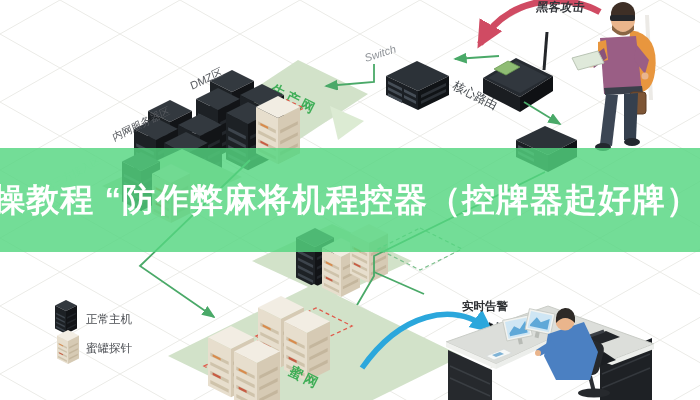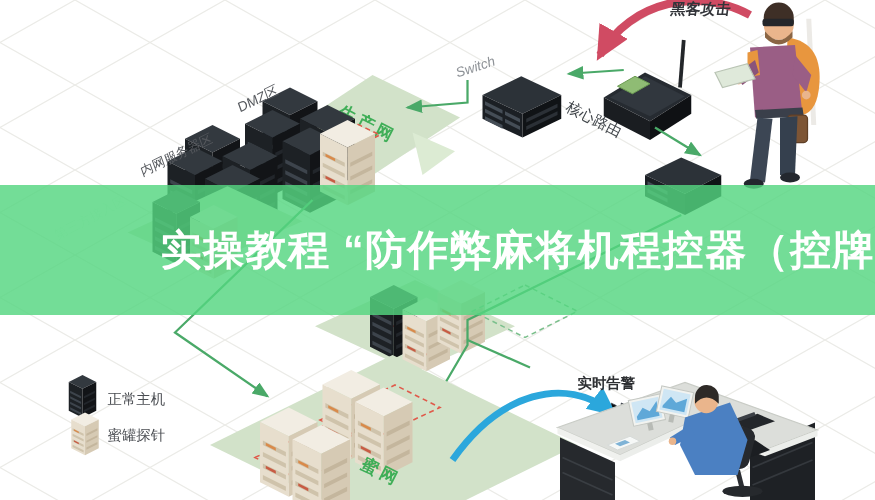--- a/index.html
+++ b/index.html
@@ -243,15 +243,16 @@
       <path d="M552,340 L536,350 L540,356 L556,348 Z" fill="#4b80c2"></path>
       <circle cx="538" cy="353" r="3" fill="#eab58c"></circle>
       <circle cx="565" cy="321" r="9.5" fill="#eab58c"></circle>
       <path d="M556,318 A9.5,9.5 0 0 1 575,317 L575,323 Q565,313 556,323 Z" fill="#2e2a27"></path>
     </g>
   </g>
 </svg>
 
 <div class="banner">
   <div class="banner-line">实操教程 “防作弊麻将机程控器（控牌</div>
+  <div class="banner-line">器起好牌）</div>
 </div>
 
 </div>
 
 </body></html>

